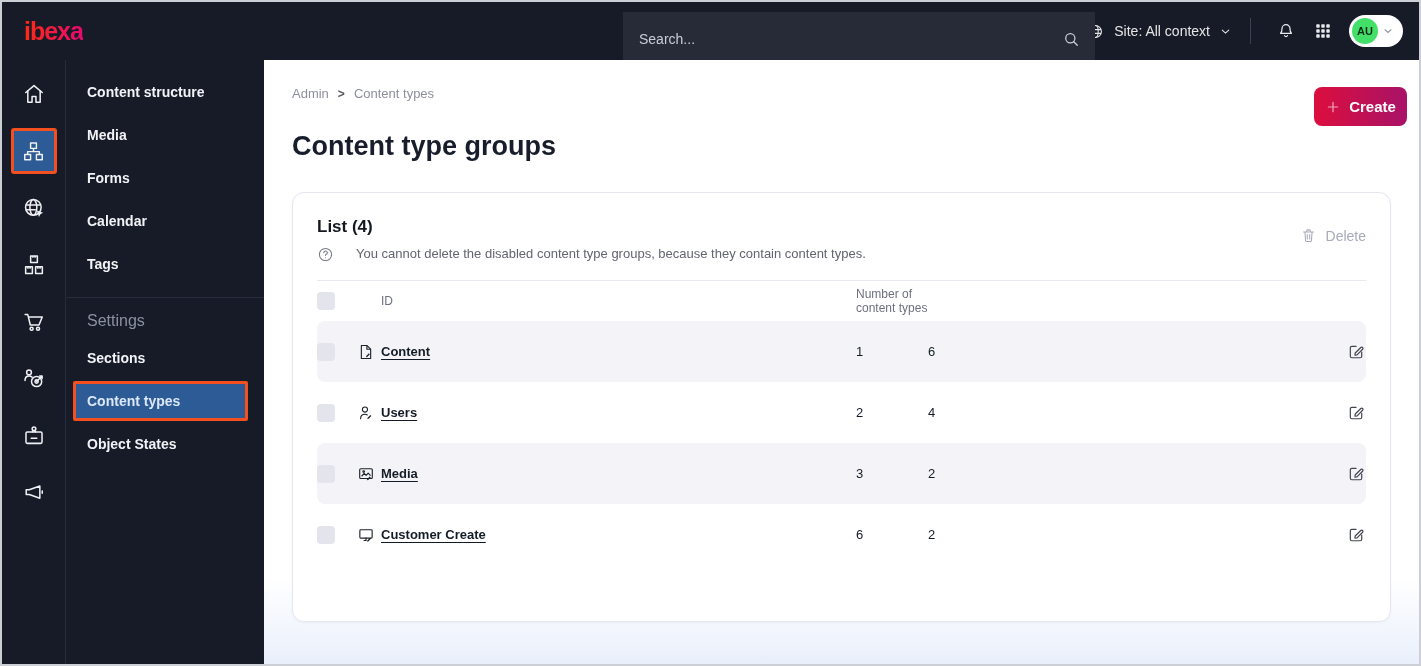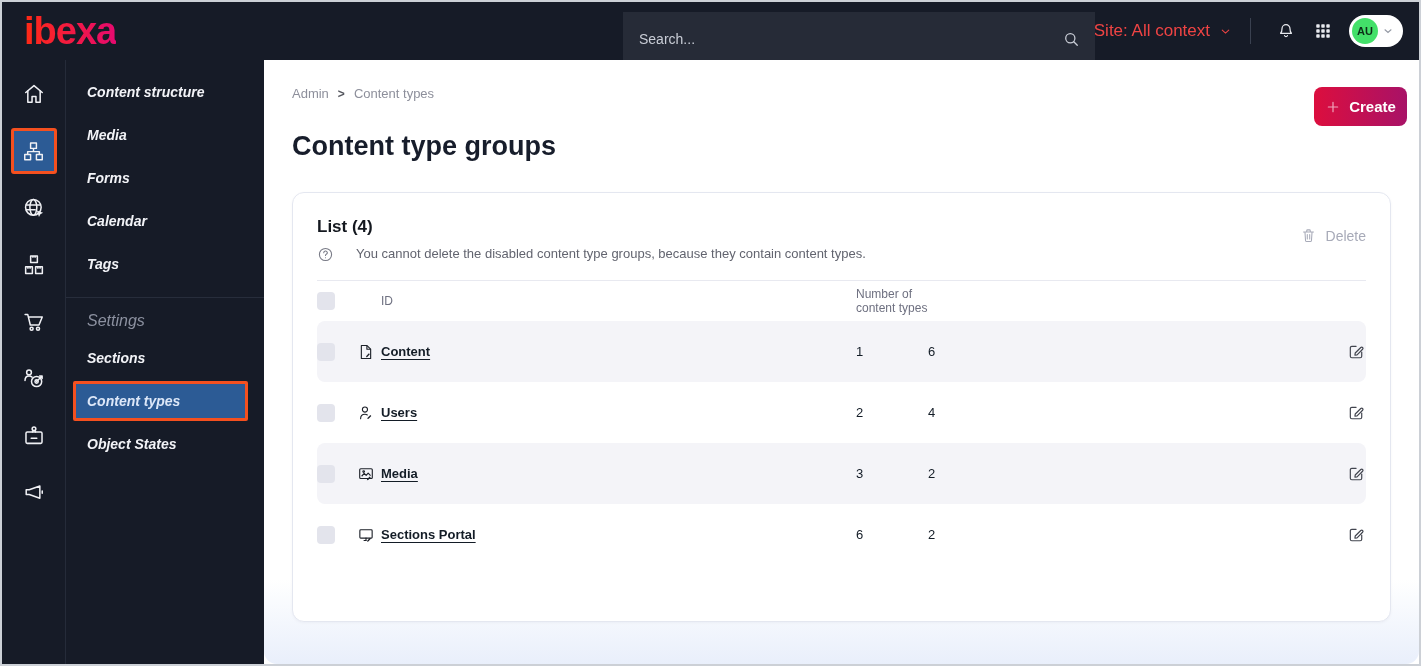--- a/index.html
+++ b/index.html
@@ -5,62 +5,62 @@
   * { margin:0; padding:0; box-sizing:border-box; }
   html,body { background:#e9ebee; }
   body { font-family:"Liberation Sans","DejaVu Sans",sans-serif; }
 
   .frame { width:1421px; height:666px; border:2px solid #ccd0d6; background:#fff;
            display:flex; flex-direction:column; overflow:hidden; }
 
   
   .topbar { height:58px; background:var(--topbar-bg); display:flex; align-items:center;
             position:relative; flex:0 0 auto; }
-  .logo { margin-left:22px; font-size:38px; font-weight:800; letter-spacing:-1px;
+  .logo { margin-left:22px; font-size:25px; font-weight:800; letter-spacing:-1px;
           background:linear-gradient(90deg,#ff2a14,#e60a6f);
           -webkit-background-clip:text; background-clip:text; color:transparent; line-height:1; }
   .searchbox { position:absolute; left:621px; top:10px; width:472px; height:54px;
                background:#262b37; border-radius:0; display:flex; align-items:center;
                padding:0 14px 0 16px; }
   .searchbox input { flex:1; background:transparent; border:none; outline:none;
                      color:#e6e8ee; font-size:14px; font-family:inherit; }
   .searchbox input::placeholder { color:#c9cdd6; opacity:1; }
   .icon { display:inline-flex; align-items:center; justify-content:center; }
   .top-right { margin-left:auto; display:flex; align-items:center; gap:0; padding-right:16px; }
-  .site-sel { display:flex; align-items:center; gap:9px; color:#ef4444; font-size:17px; cursor:pointer; }
+  .site-sel { display:flex; align-items:center; gap:9px; color:#e5e5e5; font-size:14px; cursor:pointer; }
   .vdiv { width:1px; height:26px; background:#3a4150; margin:0 16px 0 18px; }
   .top-ic { color:#e8eaef; margin:0 9px; cursor:pointer; }
   .avatar-pill { display:flex; align-items:center; gap:4px; background:#ffffff;
                  border-radius:16px; padding:3px 9px 3px 3px; margin-left:8px; cursor:pointer; }
   .avatar { width:26px; height:26px; border-radius:50%; background:var(--avatar-green);
             color:#0d2e18; font-size:11px; font-weight:700; display:flex;
             align-items:center; justify-content:center; }
 
   
   .body-row { flex:1; display:flex; min-height:0; }
 
   .rail { width:64px; background:var(--topbar-bg); border-right:1px solid #252b39;
           display:flex; flex-direction:column; align-items:center; padding-top:11px; }
   .rail-item { width:46px; height:46px; margin-bottom:11px; border-radius:3px;
                display:flex; align-items:center; justify-content:center;
                color:#f0f1f5; cursor:pointer; }
   .rail-item.active { background:var(--active-blue); border:3px solid var(--accent-orange); }
 
-  .sidebar { width:198px; background:var(--topbar-bg); padding-top:10px;font-style:italic; }
+  .sidebar { width:198px; background:var(--topbar-bg); padding-top:10px; }
   .side-item { height:43px; display:flex; align-items:center; padding-left:21px;
                color:#f2f3f7; font-size:14px; font-weight:600; cursor:pointer; }
   .side-item.active { background:var(--active-blue); border:3px solid var(--accent-orange);
                       color:#dce7f8; height:40px; margin:2px 16px 1px 7px; padding-left:11px;
                       border-radius:2px; }
   .side-divider { border:none; border-top:1px solid #272d3b; margin:12px 0 0 0; }
   .side-section-label { color:#8c91a0; font-size:16px; padding:14px 0 6px 21px; }
 
   
   .main { flex:1; background:linear-gradient(180deg,#ffffff 0%,#ffffff 86%,#e9effb 100%);
-          position:relative; padding:0 28px; overflow:hidden;border-radius:13px; }
+          position:relative; padding:0 28px; overflow:hidden; }
   .breadcrumb { margin-top:26px; font-size:13px; color:#8d8f9b; display:flex; gap:9px; align-items:center; }
   .breadcrumb .sep { color:#55575f; font-weight:700; font-size:12px; }
   .page-title { margin-top:30px; font-size:27px; font-weight:800; color:#171d2b; }
   .create-btn { position:absolute; top:27px; right:12px; width:93px; height:39px;
                 border:none; border-radius:8px; cursor:pointer;
                 background:linear-gradient(90deg,var(--create-grad-start),var(--create-grad-end));
                 color:#fff; font-size:15px; font-weight:600; font-family:inherit;
                 display:flex; align-items:center; justify-content:center; gap:8px; }
   .create-btn .plus { color:#efa6bc; }
 
@@ -379,21 +379,21 @@
         <div class="tgrid trow">
           <span class="checkbox"></span>
           <span class="icon row-ic">
             <svg width="18" height="18" viewBox="0 0 24 24" fill="none" stroke="currentColor" stroke-width="1.5" stroke-linecap="round" stroke-linejoin="round">
                 <rect x="3.8" y="5" width="16.4" height="11.2" rx="1.2"></rect>
                 <path d="M9.4 19.4 H12"></path>
                 <path d="M12 16.2 V19.4"></path>
                 <path d="M13.8 19.2 l3.4-3.4 1.3 1.3-3.4 3.4-1.7.4Z" fill="currentColor" stroke="none"></path>
               </svg>
           </span>
-          <a class="row-link">Sections Portal</a>
+          <a class="row-link">Customer Create</a>
           <span class="cell-num">6</span>
           <span class="cell-num">2</span>
           <button class="edit-btn">
             <svg width="19" height="19" viewBox="0 0 24 24" fill="none" stroke="currentColor" stroke-width="1.5" stroke-linecap="round" stroke-linejoin="round">
                 <path d="M18.6 12.6 V18 a1.9 1.9 0 0 1-1.9 1.9 H6.1 A1.9 1.9 0 0 1 4.2 18 V7.4 A1.9 1.9 0 0 1 6.1 5.5 h5.4"></path>
                 <path d="M10.4 13.9 l-.4 2.7 2.7-.4 7-7 a1.6 1.6 0 0 0-2.3-2.3 Z"></path>
               </svg>
           </button>
         </div>
 

